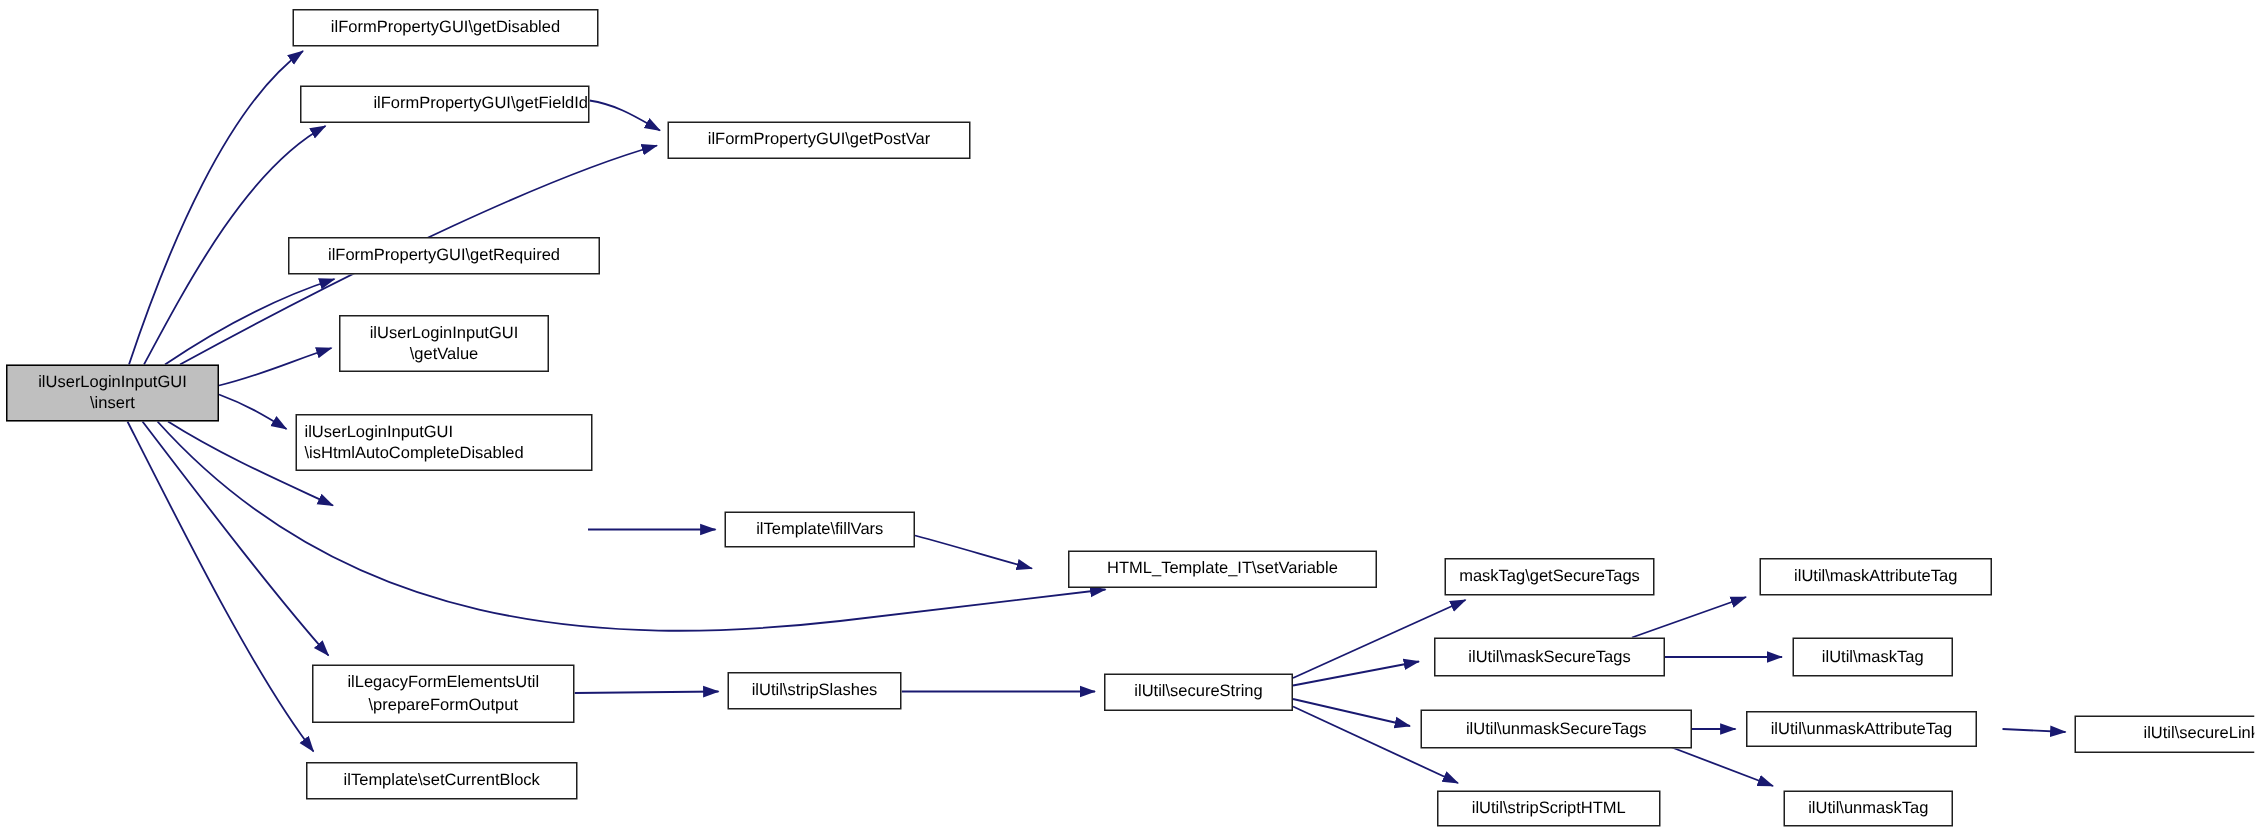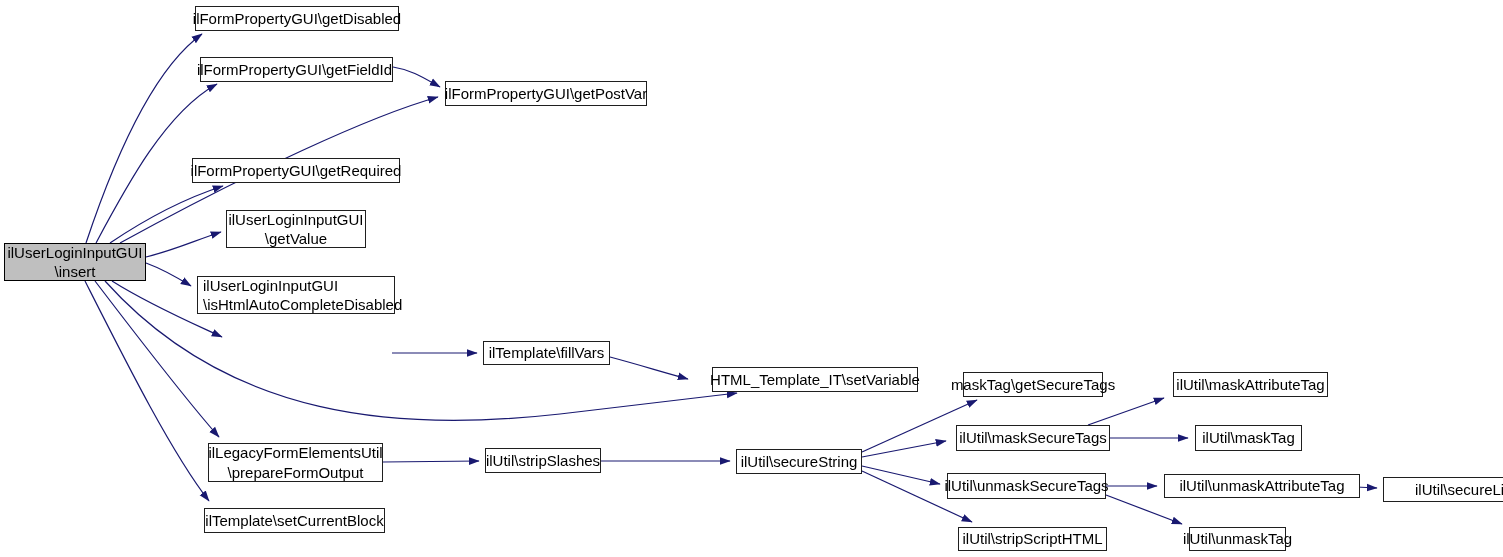--- a/index.html
+++ b/index.html
@@ -9,21 +9,21 @@
     background:#ffffff;
     font-family:"Liberation Sans", sans-serif;
     overflow:hidden;
   }
   .edges{position:absolute;left:0;top:0;width:1503px;height:557px;}
   .edge{fill:none;stroke:#191970;stroke-width:1.2px;}
   .node{
     position:absolute;box-sizing:border-box;
     border:1px solid #1f1f1f;background:#ffffff;
     display:flex;flex-direction:column;align-items:center;justify-content:center;
-    font-size:15px;line-height:1.3;color:#000;white-space:nowrap;
+    font-size:11px;line-height:1.3;color:#000;white-space:nowrap;
     cursor:pointer;
   }
   .node.hl{background:#bfbfbf;border:1.6px solid #000;cursor:default;}
   .node.left-align{align-items:flex-start;padding-left:5px;}
   
   #n-getDisabled{left:195px;top:6px;width:204px;height:25px;}
   #n-getFieldId{left:200px;top:57px;width:193px;height:25px;align-items:flex-end;}
   #n-getPostVar{left:445px;top:81px;width:202px;height:25px;}
   #n-getRequired{left:192px;top:158px;width:208px;height:25px;}
   #n-getValue{left:226px;top:210px;width:140px;height:38px;}
@@ -33,25 +33,25 @@
   #n-fillVars{left:483px;top:341px;width:127px;height:24px;}
   #n-setVariable{left:712px;top:367px;width:206px;height:25px;}
   #n-prepareFormOutput{left:208px;top:443px;width:175px;height:39px;}
   #n-stripSlashes{left:485px;top:448px;width:116px;height:25px;}
   #n-setCurrentBlock{left:204px;top:508px;width:181px;height:25px;}
   #n-secureString{left:736px;top:449px;width:126px;height:25px;}
   #n-getSecureTags{left:963px;top:372px;width:140px;height:25px;}
   #n-maskAttributeTag{left:1173px;top:372px;width:155px;height:25px;}
   #n-maskSecureTags{left:956px;top:425px;width:154px;height:26px;}
   #n-maskTag{left:1195px;top:425px;width:107px;height:26px;}
-  #n-unmaskSecureTags{left:947px;top:473px;width:159px;height:26px;}
-  #n-unmaskAttributeTag{left:1164px;top:474px;width:196px;height:24px;}
+  #n-unmaskSecureTags{left:947px;top:473px;width:181px;height:26px;}
+  #n-unmaskAttributeTag{left:1164px;top:474px;width:154px;height:24px;}
   #n-secureLink{left:1383px;top:477px;width:130px;height:25px;padding-left:39px;}
   #n-stripScriptHTML{left:958px;top:527px;width:149px;height:24px;}
-  #n-unmaskTag{left:1189px;top:527px;width:97px;height:24px;}
+  #n-unmaskTag{left:1189px;top:527px;width:113px;height:24px;}
 </style>
 </head>
 <body>
 
 <div class="graph">
 
   <svg class="edges" width="1503" height="557" viewBox="0 0 1503 557" xmlns="http://www.w3.org/2000/svg">
     <defs>
       <marker id="arrow" viewBox="0 0 10 8" refX="9" refY="4" markerWidth="9.5" markerHeight="8" orient="auto">
         <path d="M0,0.6 L9.6,4 L0,7.4 z" fill="#191970"></path>

